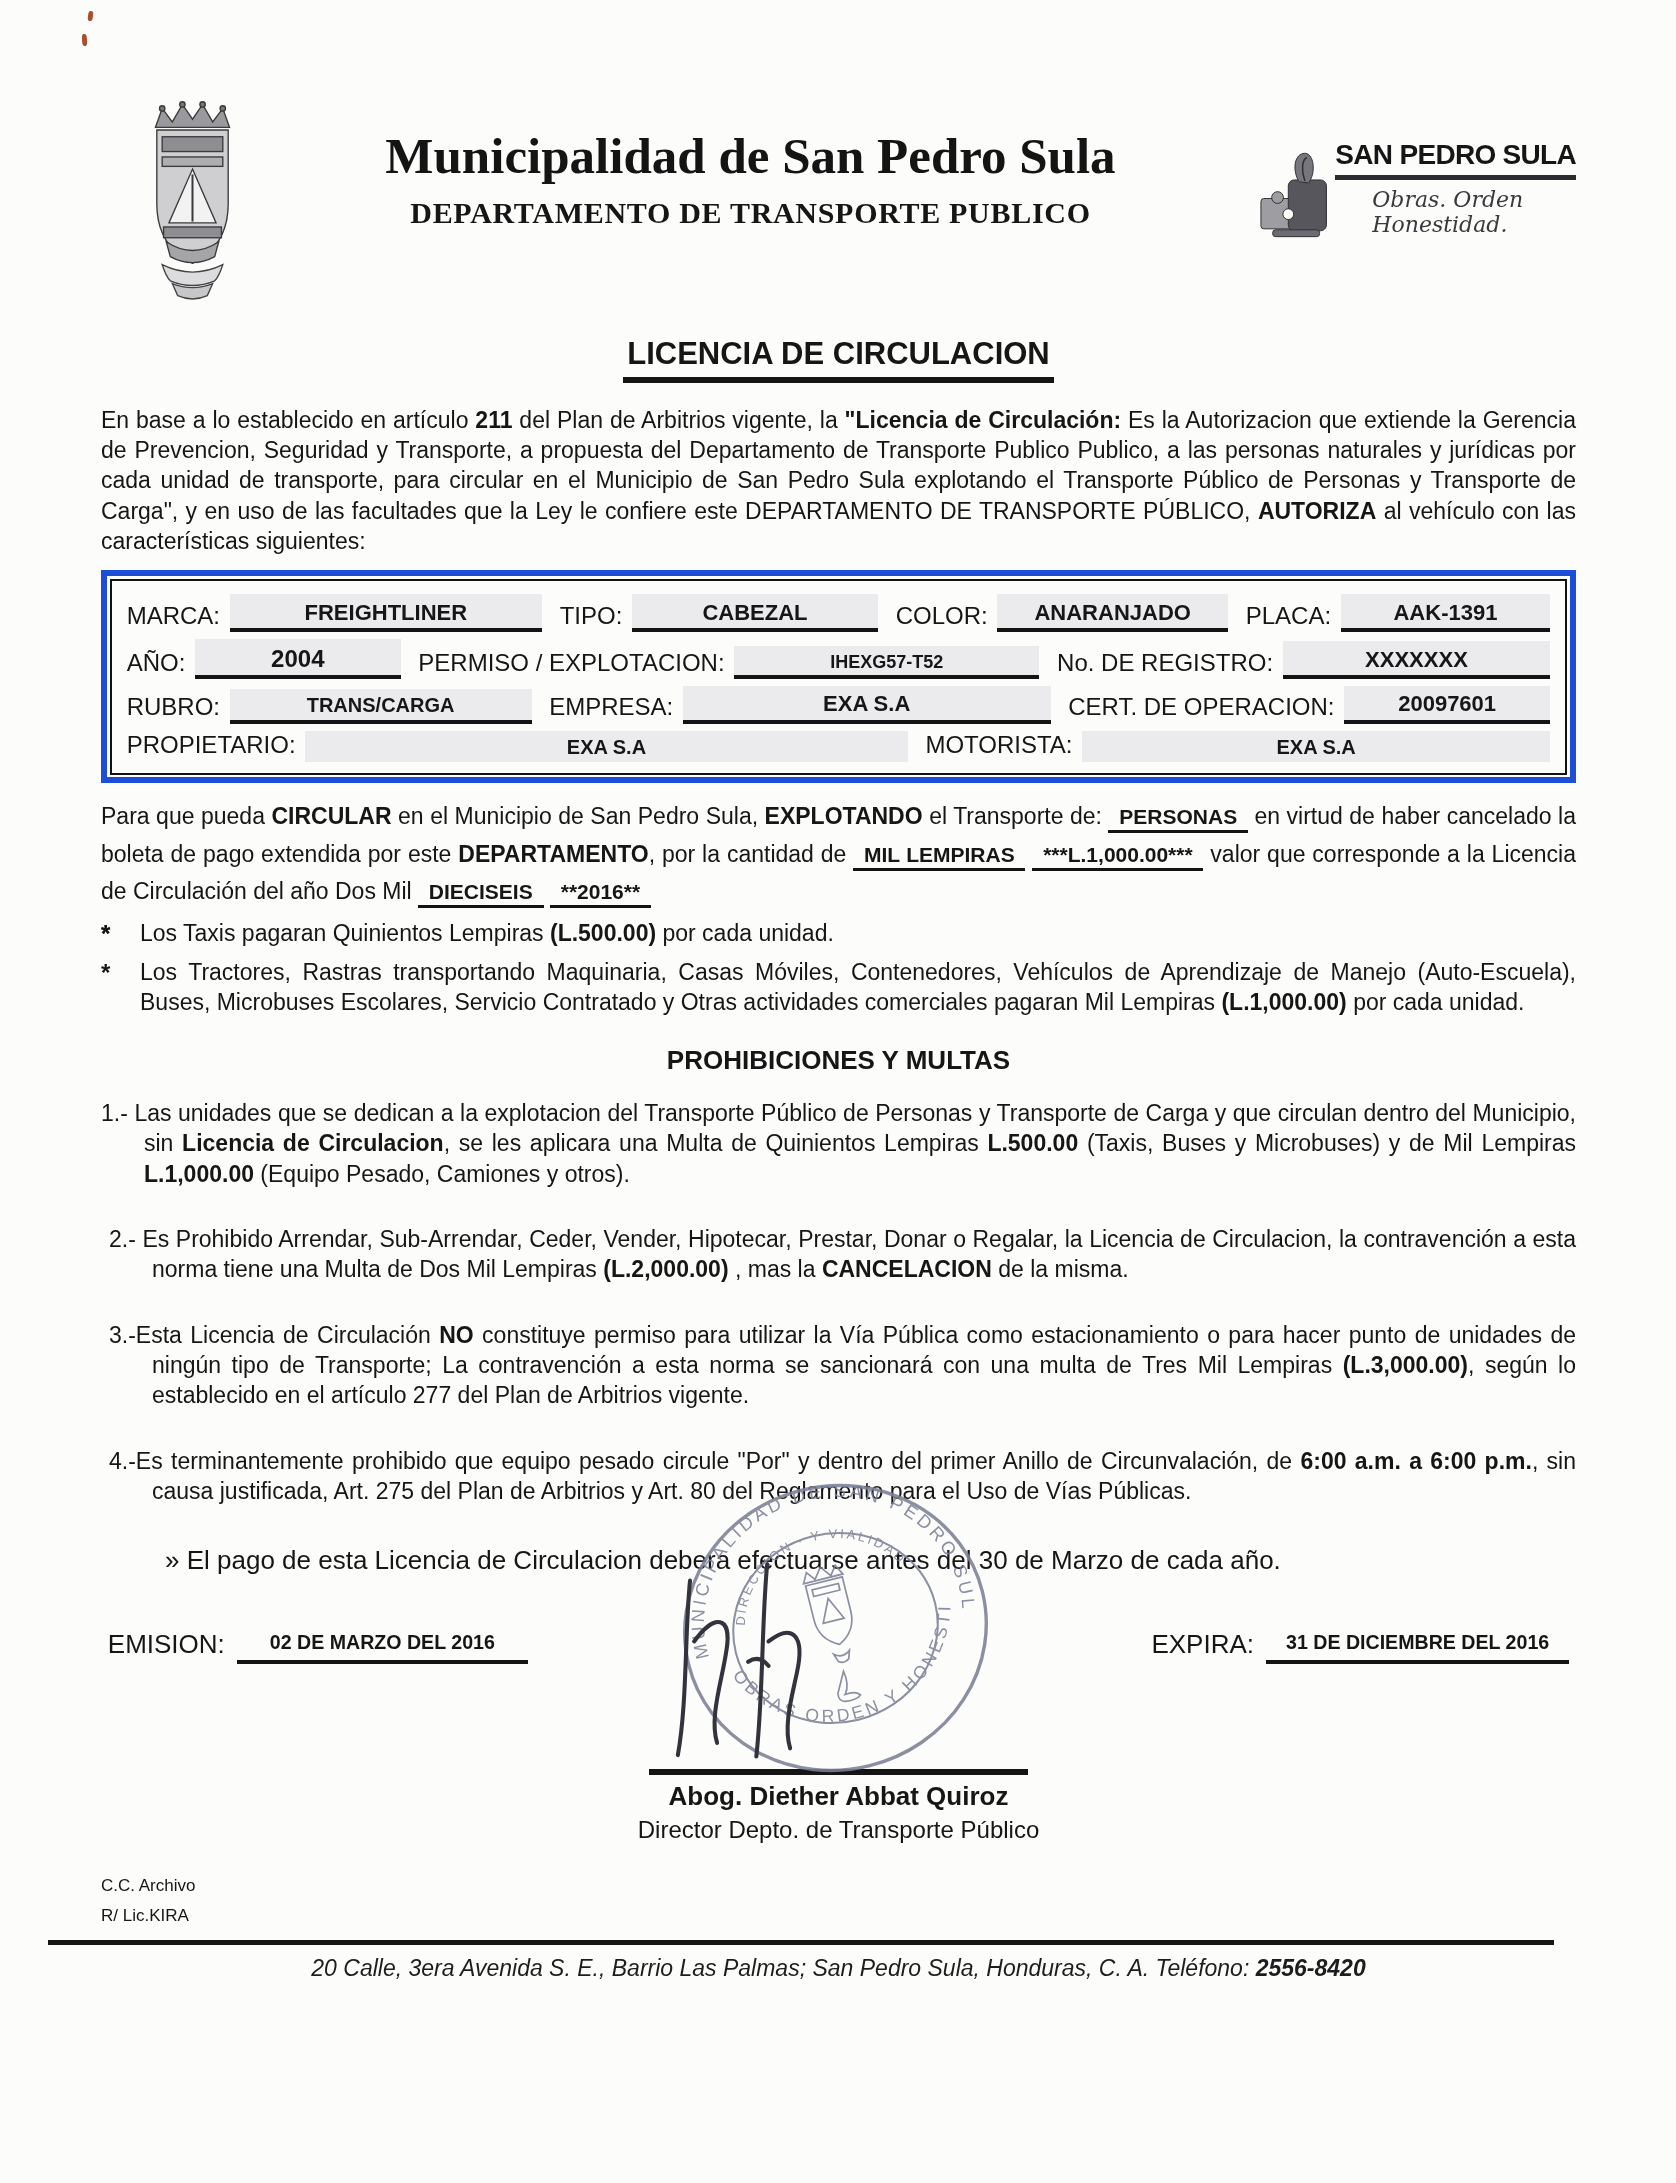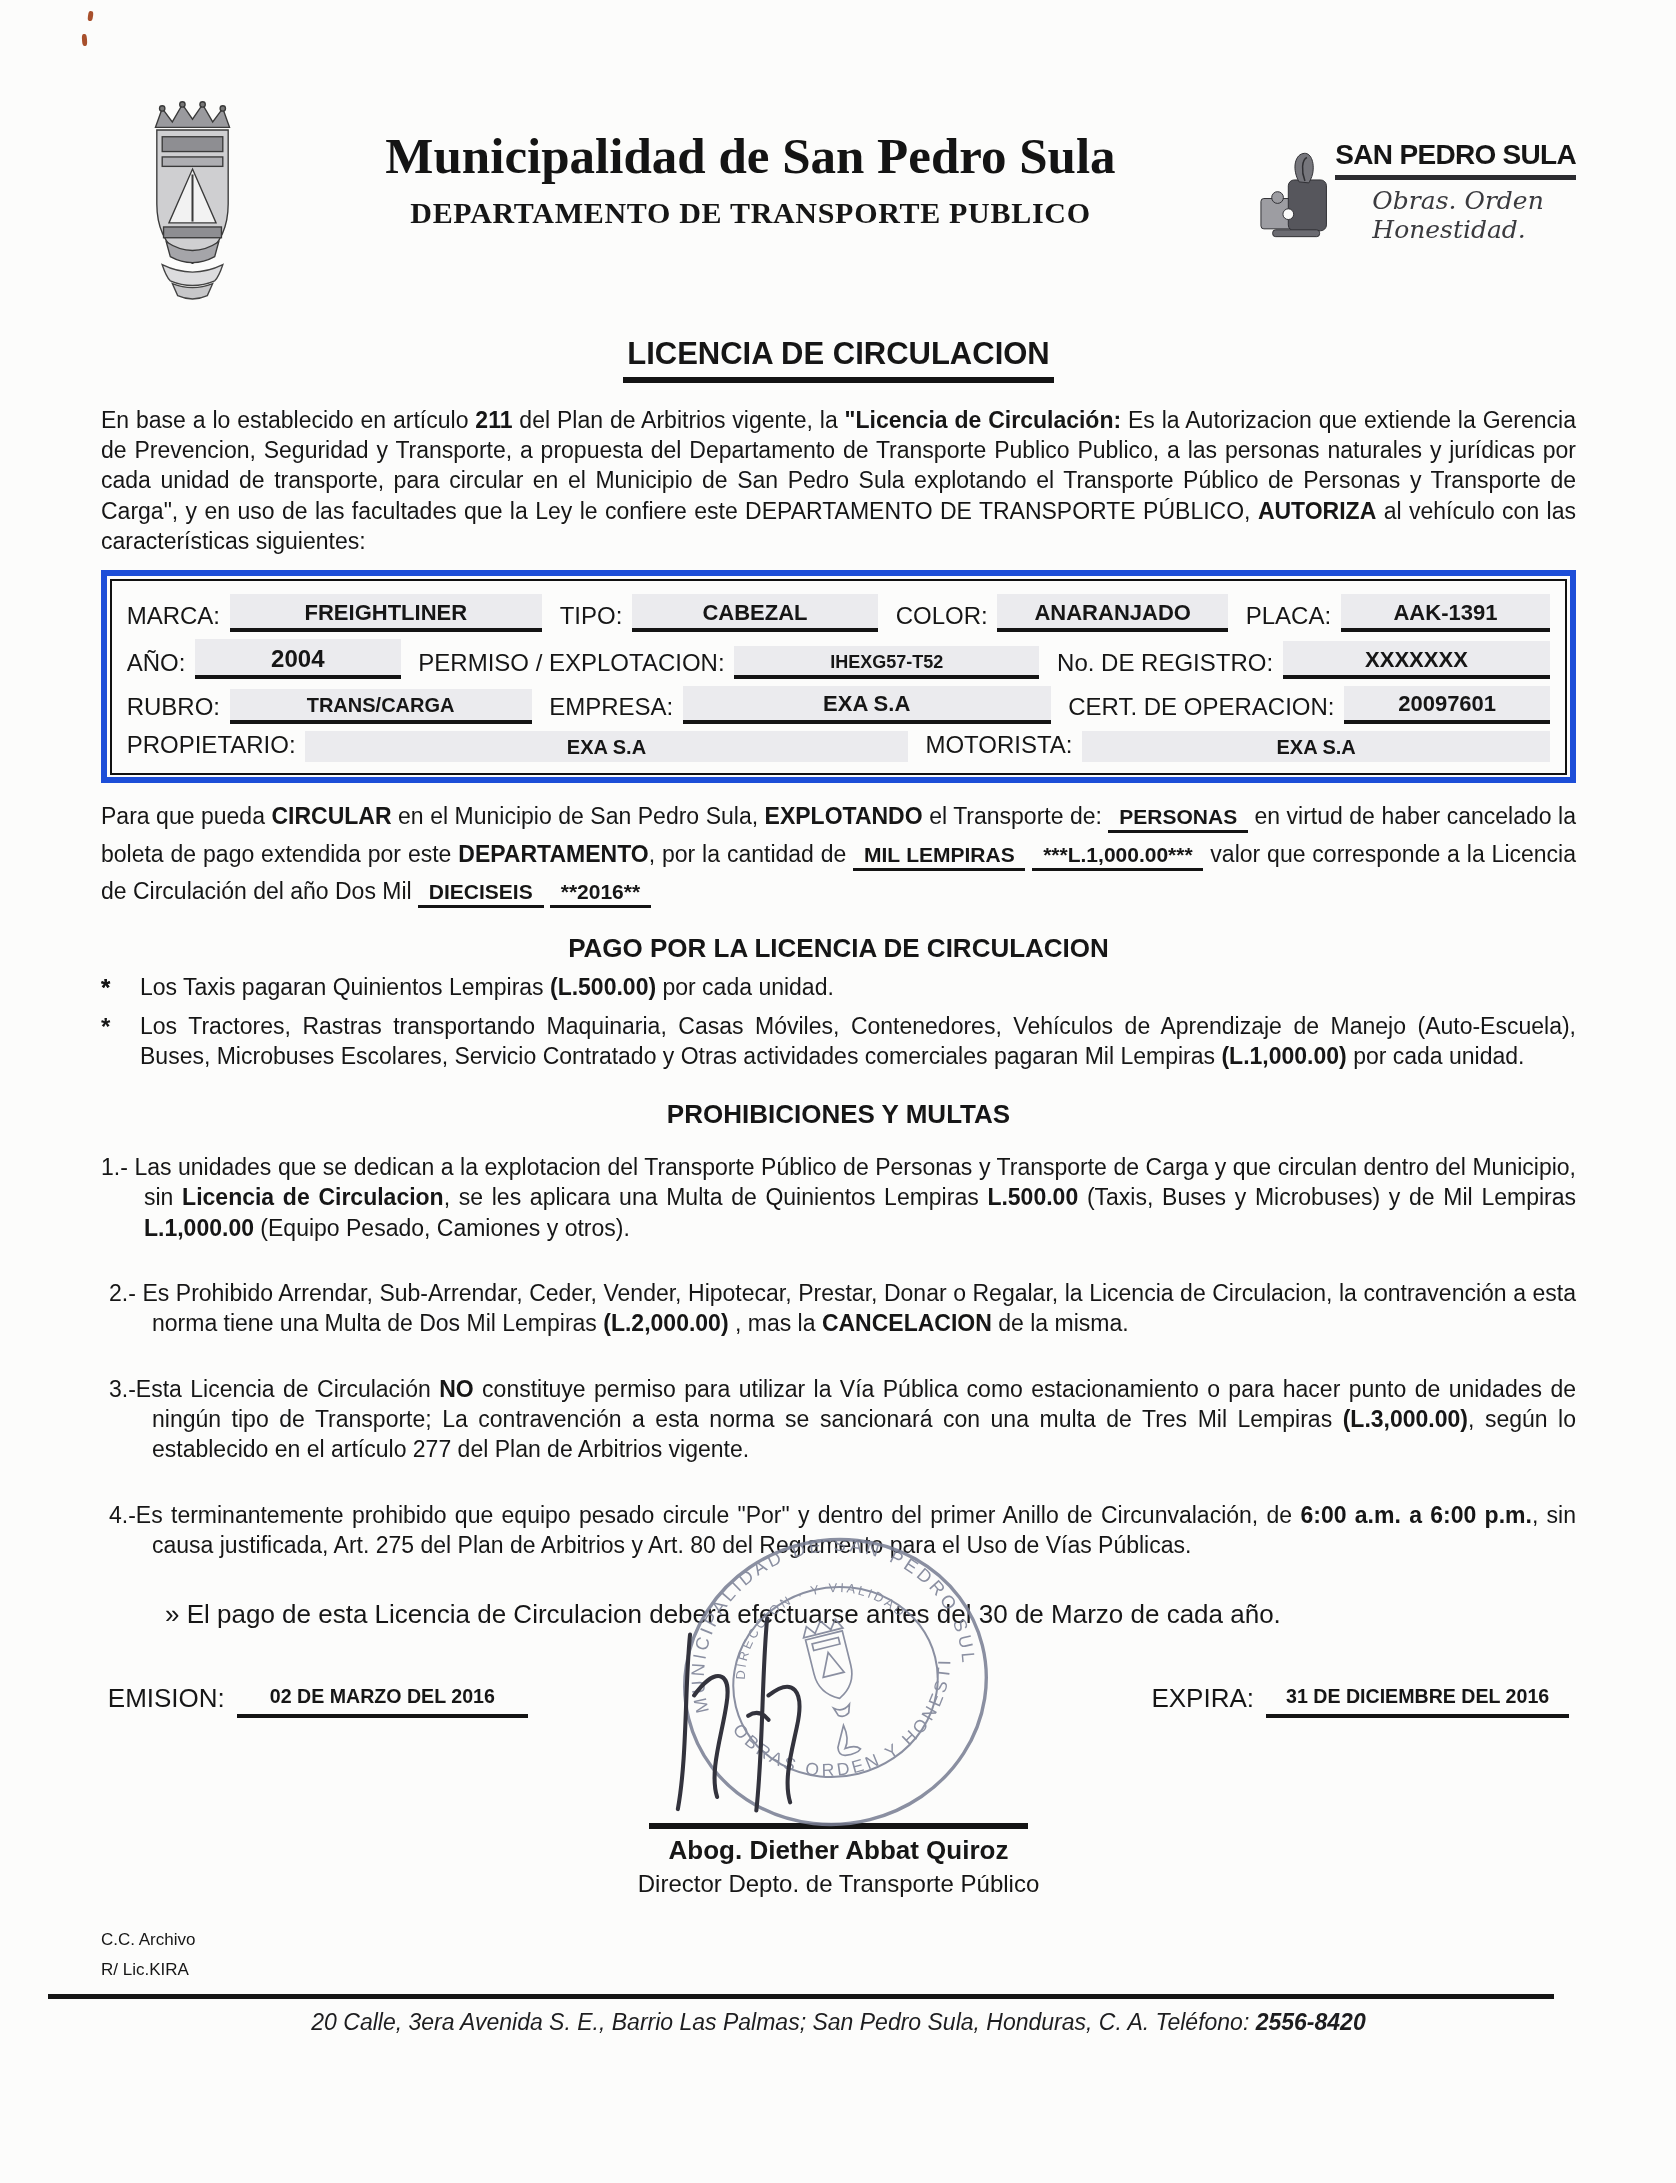--- a/index.html
+++ b/index.html
@@ -30,21 +30,21 @@
   }
   .org-subtitle {
     font-family: "Liberation Serif", serif;
     font-weight: 700; font-size: 30px; margin-top: 10.8px; letter-spacing: 0.7px;
   }
   .brand { width: 318px; flex: 0 0 318px; padding-top: 37px; display: flex; }
   .brand-mark { width: 101px; height: 135px; }
   .brand-text { padding-left: 4px; padding-top: 6.8px; }
   .brand-name { font-size: 28px; font-weight: 700; letter-spacing: -0.7px; white-space: nowrap; }
   .brand-bar { height: 5.4px; background: #2c2c30; margin: 4px 0 6.8px 0; }
-  .brand-motto { font-family: "DejaVu Serif", serif; font-style: italic; font-size: 25px; line-height: 1.15; color: #3a3a3e; padding-left: 37px; }
+  .brand-motto { font-family: "DejaVu Serif", serif; font-style: italic; font-size: 22px; line-height: 1.15; color: #3a3a3e; padding-left: 37px; }
 
   
   .doc-title-wrap { text-align: center; margin-top: 32px; }
   .doc-title {
     display: inline-block; font-size: 31px; font-weight: 700; letter-spacing: 0px;
     border-bottom: 6px solid #141414; padding: 0 4px 5.4px 4px;
   }
 
   
   .para { font-size: 23px; line-height: 1.32; text-align: justify; }
@@ -229,21 +229,20 @@
         <div class="vcell" style="flex:1.2">
           <span class="vlabel">MOTORISTA:</span>
           <span class="vvalue grow nol v-md">EXA S.A</span>
         </div>
       </div>
     </div>
   </div>
 
   <p class="para circ-para"><span>Para que pueda </span><span class="b">CIRCULAR</span><span> en el Municipio de San Pedro Sula, </span><span class="b">EXPLOTANDO</span><span> el Transporte de: </span><span class="b uline">PERSONAS</span><span> en virtud de haber cancelado la boleta de pago extendida por este </span><span class="b">DEPARTAMENTO</span><span>, por la cantidad de </span><span class="b uline">MIL LEMPIRAS</span><span> </span><span class="b uline">***L.1,000.00***</span><span> valor que corresponde a la Licencia de Circulación del año Dos Mil </span><span class="b uline">DIECISEIS</span><span> </span><span class="b uline">**2016**</span></p>
 
-  <div class="sec-heading pago-head">PAGO POR LA LICENCIA DE CIRCULACION</div>
   <div>
     <p class="para star-item">
       <span class="marker">*</span>
     </p>
     <p class="para star-item">
       <span class="marker">*</span><span><span>Los Taxis pagaran Quinientos Lempiras </span><span class="b">(L.500.00)</span><span> por cada unidad.</span></span>
     </p>
     <p class="para star-item">
       <span class="marker">*</span><span><span>Los Tractores, Rastras transportando Maquinaria, Casas Móviles, Contenedores, Vehículos de Aprendizaje de Manejo (Auto-Escuela), Buses, Microbuses Escolares, Servicio Contratado y Otras actividades comerciales pagaran Mil Lempiras </span><span class="b">(L.1,000.00)</span><span> por cada unidad.</span></span>
     </p>

